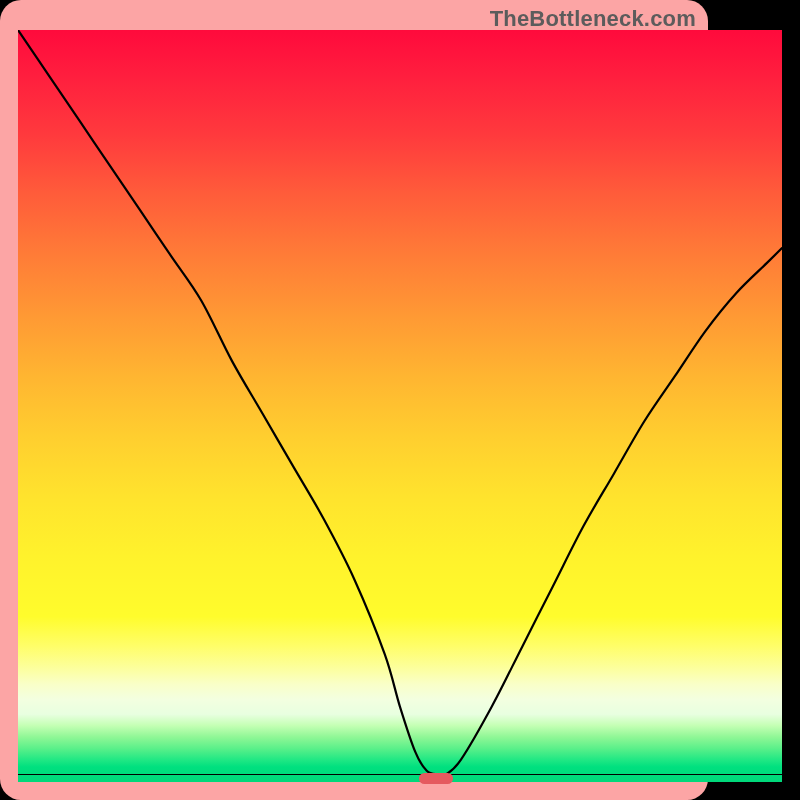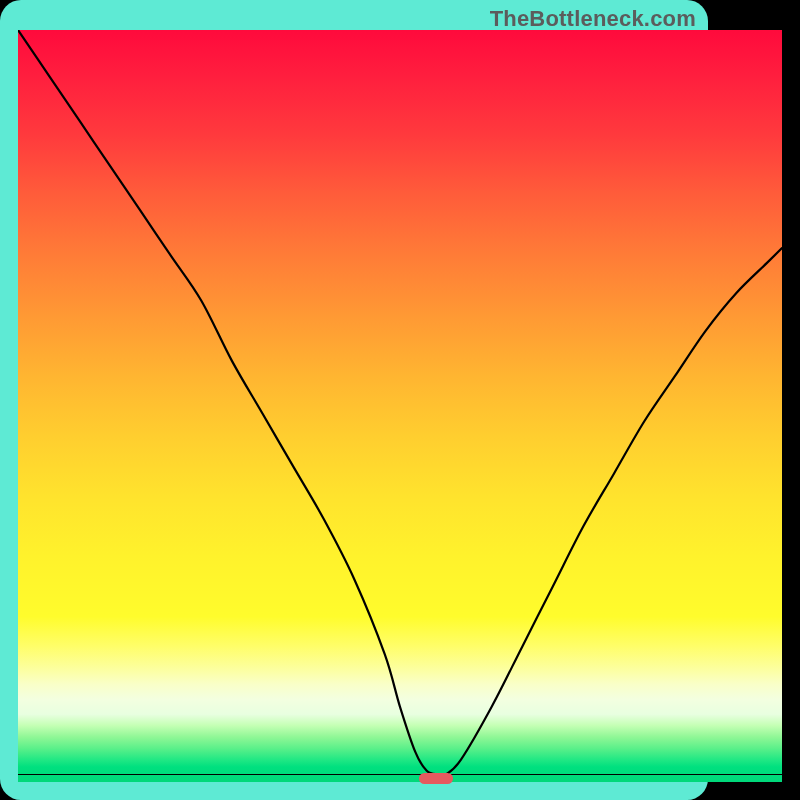--- a/index.html
+++ b/index.html
@@ -8,21 +8,21 @@
     width: 800px;
     height: 800px;
     background: #000;
     overflow: hidden;
     font-family: Arial, Helvetica, sans-serif;
   }
   .frame {
     position: relative;
     width: 708px;
     height: 800px;
-    background: #5eead4;
+    background: #fca5a5;
     border-radius: 21px;
   }
   .watermark {
     position: absolute;
     top: 6px;
     right: 12px;
     font-size: 22px;
     font-weight: bold;
     color: #5c5c5c;
     letter-spacing: 0.2px;

